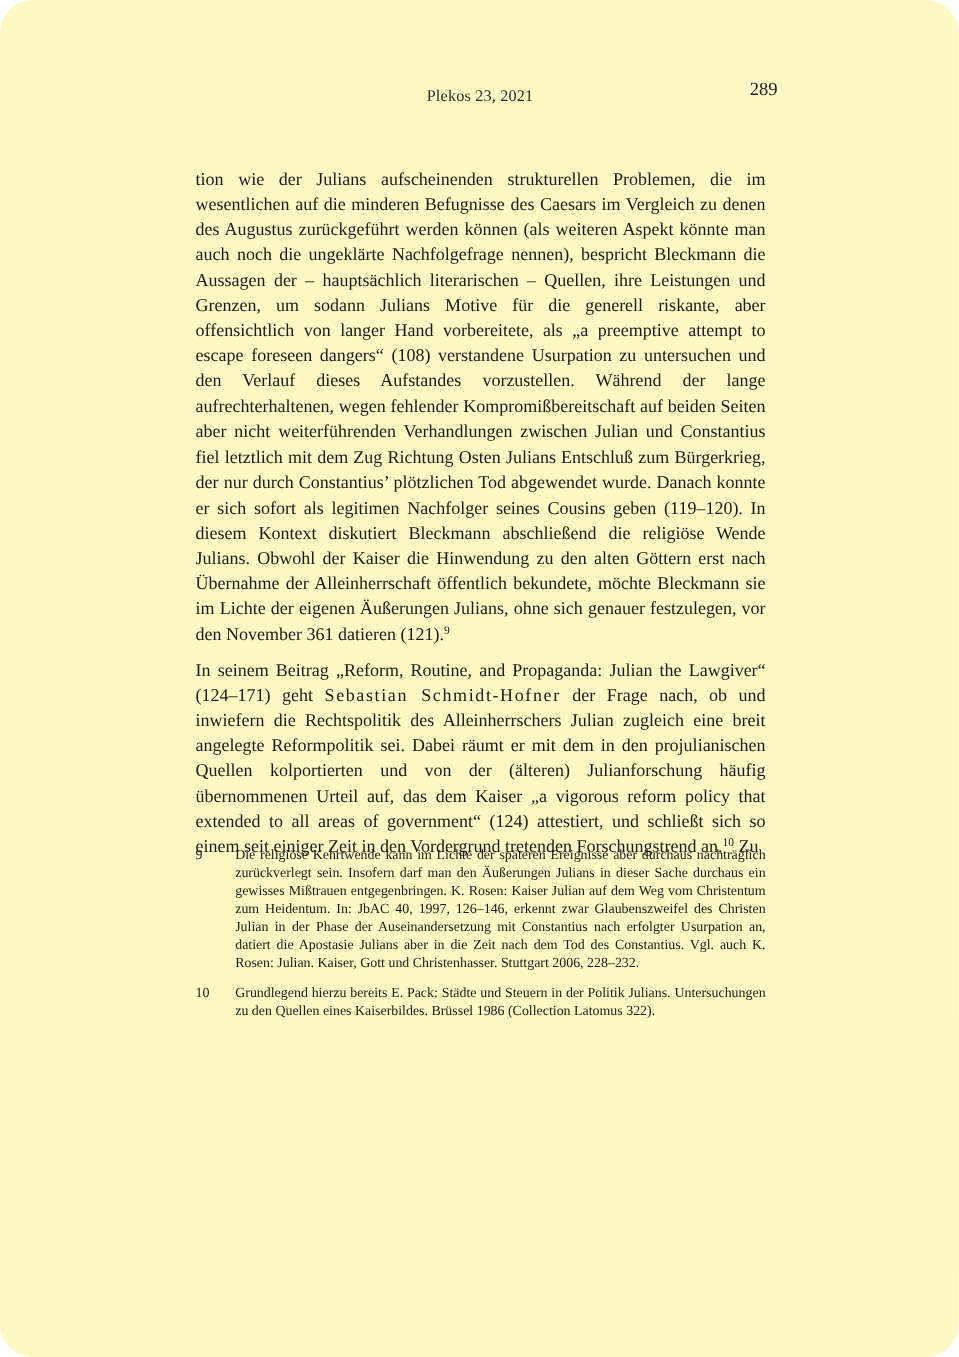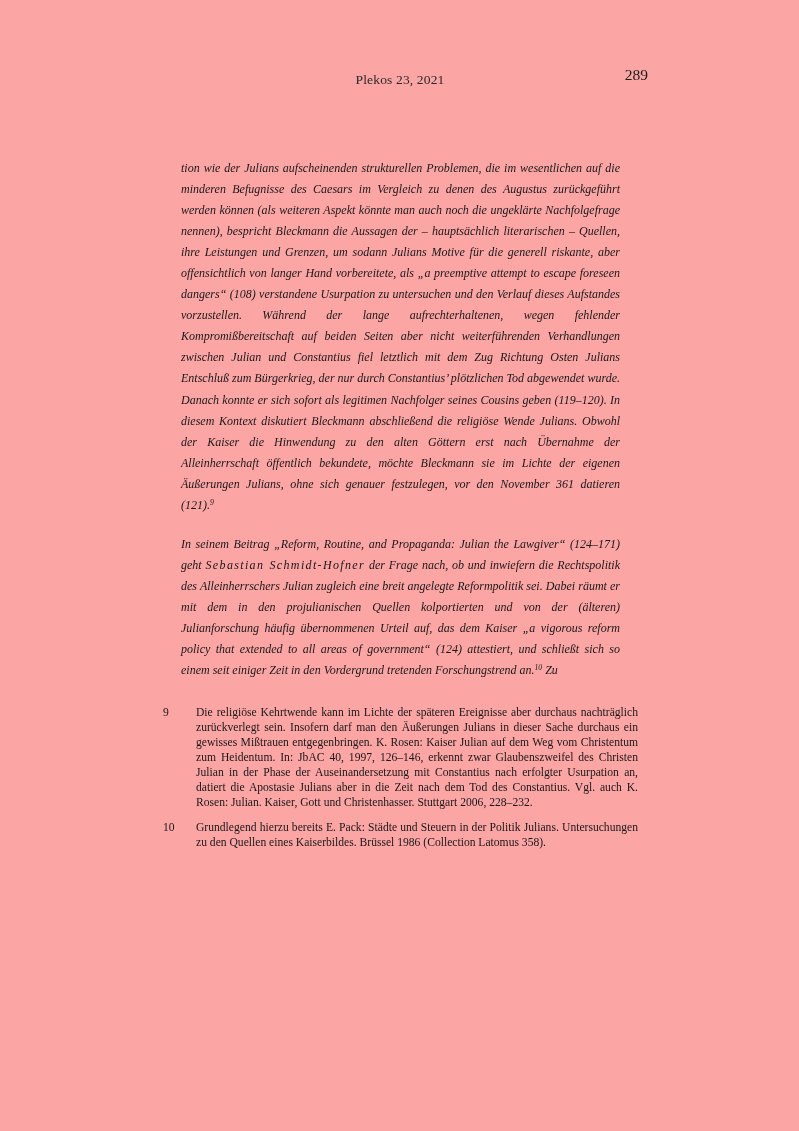--- a/index.html
+++ b/index.html
@@ -10,23 +10,24 @@
 
   body {
     font-family: "Liberation Serif", "DejaVu Serif", serif;
     color: #1a1a1a;
   }
 
   .page {
     position: relative;
     width: 799px;
     height: 1131px;
-    background: #fca5a5;
+    background: #fef9c3;
     overflow: hidden;
     box-sizing: border-box;
+    border-radius: 28px;
   }
 
   
   .running-head {
     position: absolute;
     left: 163px;
     top: 72px;
     width: 474px;
     height: 20px;
   }
@@ -52,28 +53,27 @@
 
   
   .textblock {
     position: absolute;
     left: 163px;
     top: 140px;
     width: 475px;
   }
 
   p.body-par {
-    margin: 18px;
-    font-size: 12px;
+    margin: 0;
+    font-size: 15px;
     line-height: 21.05px;
     text-align: justify;
     text-justify: inter-word;
     hyphens: manual;
     color: #181818;
-    font-style: italic;
   }
 
   p.body-par + p.body-par {
     margin-top: 9px;
   }
 
   sup.fn-ref {
     font-size: 0.64em;
     vertical-align: 0.52em;
     line-height: 0;
@@ -143,18 +143,18 @@
 
   <div class="footnotes">
 
     <div class="footnote">
       <span class="footnote-num">9</span>
       <span class="footnote-text">Die religiöse Kehrtwende kann im Lichte der späteren Ereignisse aber durchaus nachträglich zurückverlegt sein. Insofern darf man den Äußerungen Julians in dieser Sache durchaus ein gewisses Mißtrauen entgegenbringen. K. Rosen: Kaiser Julian auf dem Weg vom Christentum zum Heidentum. In: JbAC 40, 1997, 126–146, erkennt zwar Glaubenszweifel des Christen Julian in der Phase der Auseinandersetzung mit Constantius nach erfolgter Usurpation an, datiert die Apostasie Julians aber in die Zeit nach dem Tod des Constantius. Vgl. auch K. Rosen: Julian. Kaiser, Gott und Christenhasser. Stuttgart 2006, 228–232.</span>
     </div>
 
     <div class="footnote">
       <span class="footnote-num">10</span>
-      <span class="footnote-text">Grundlegend hierzu bereits E. Pack: Städte und Steuern in der Politik Julians. Untersuchungen zu den Quellen eines Kaiserbildes. Brüssel 1986 (Collection Latomus 358).</span>
+      <span class="footnote-text">Grundlegend hierzu bereits E. Pack: Städte und Steuern in der Politik Julians. Untersuchungen zu den Quellen eines Kaiserbildes. Brüssel 1986 (Collection Latomus 322).</span>
     </div>
 
   </div>
 
 </div>
 
 </body></html>

